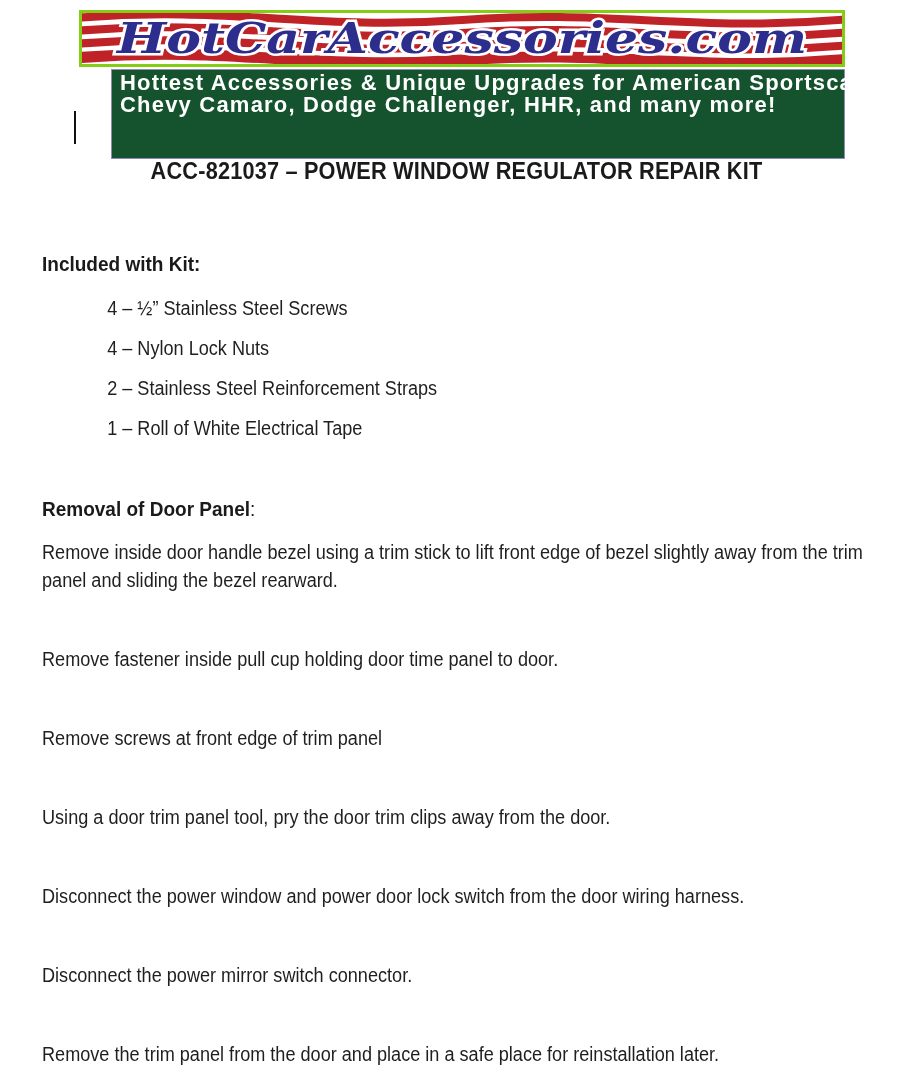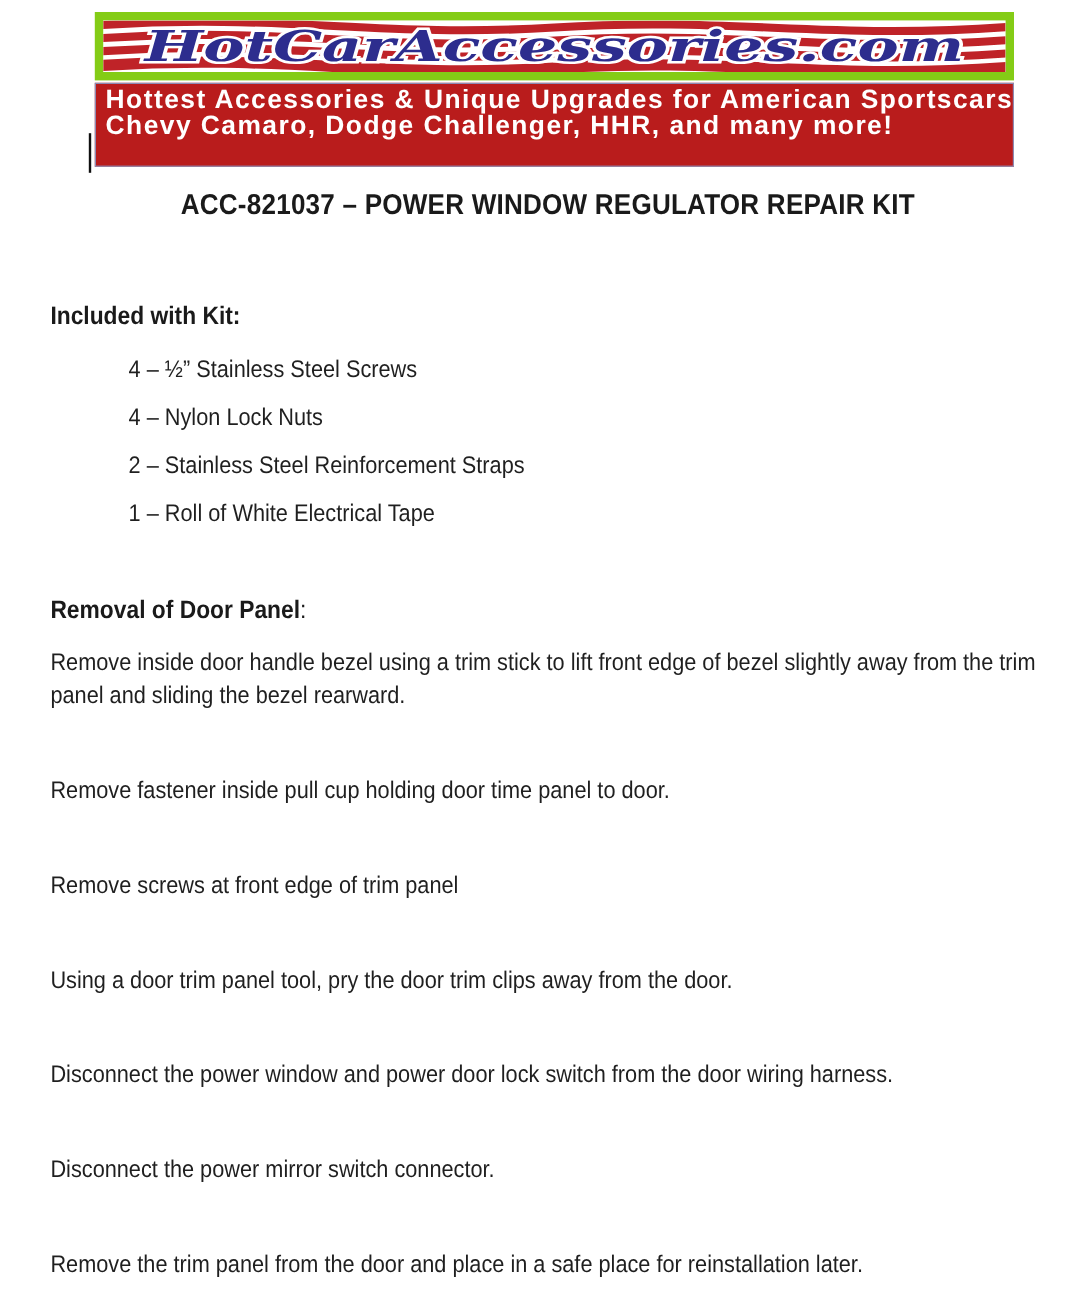--- a/index.html
+++ b/index.html
@@ -1,25 +1,25 @@
 <!DOCTYPE html>
 <html><head>
 <meta charset="utf-8">
 <style>
   html,body{margin:0;padding:0;background:#ffffff;}
   .page{position:relative;width:899px;height:1080px;background:#ffffff;overflow:hidden;
         font-family:"Liberation Sans",sans-serif;color:#1f1f1f;}
 
   
   .banner{position:absolute;left:79px;top:10px;width:766px;}
-  .banner-top{box-sizing:border-box;height:57px;border:7px solid #84cc16;background:#ffffff;
+  .banner-top{box-sizing:border-box;height:57px;border:3px solid #84cc16;background:#ffffff;
               position:relative;overflow:hidden;}
   .banner-top svg{display:block;width:100%;height:100%;}
-  .banner-bottom{box-sizing:border-box;margin-top:2px;height:70px;background:#b91c1c;
-                 border:1px solid #8c8cb4;padding:2px 8px 0 8px;}
+  .banner-bottom{box-sizing:border-box;margin-top:2px;height:90px;background:#14532d;
+                 border:1px solid #8c8cb4;padding:2px 8px 0 8px;margin-left:32px;}
   .banner-line{color:#ffffff;font-weight:bold;font-size:22px;line-height:21.5px;
                letter-spacing:1.2px;white-space:nowrap;}
 
   
   .cursor{position:absolute;left:74px;top:111px;width:2px;height:33px;background:#101010;}
 
   
   .doc{position:absolute;left:42px;top:158px;width:916px;
        transform:scaleX(0.905);transform-origin:0 0;}
   .title{text-align:center;font-weight:bold;font-size:24px;line-height:26px;color:#1a1a1a;

